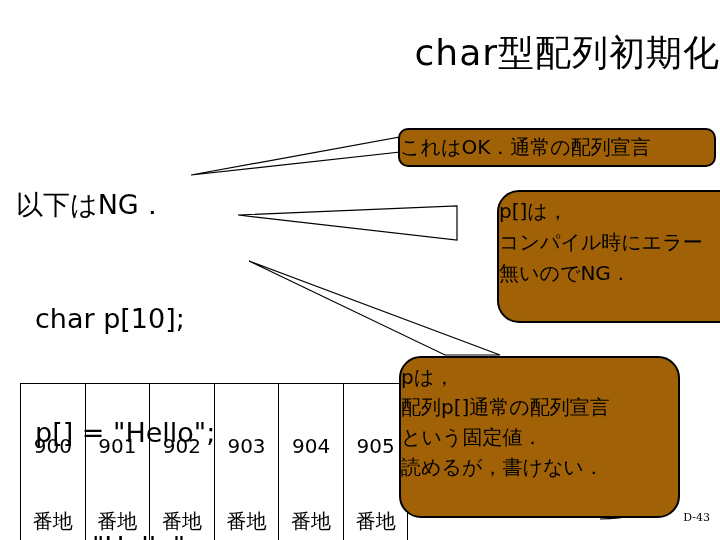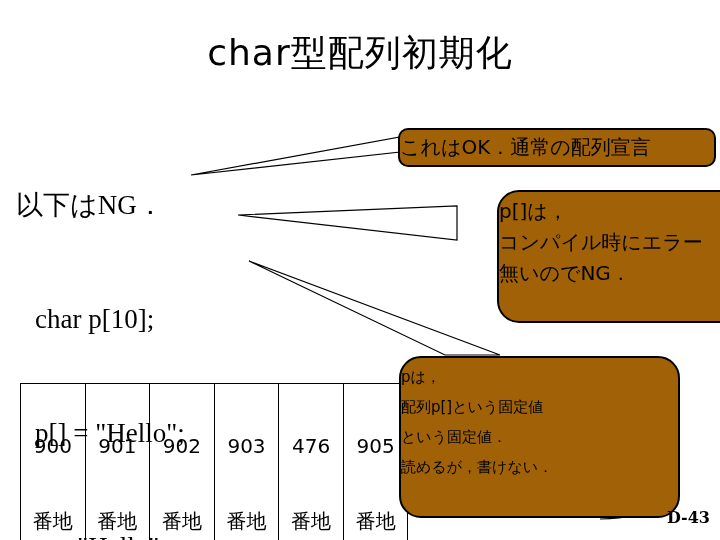--- a/index.html
+++ b/index.html
@@ -19,40 +19,39 @@
     overflow: hidden;
     background: #ffffff;
   }
 
   
   #slide-title {
     position: absolute;
     left: 0;
     top: 31px;
     width: 720px;
-    text-align: center;
+    text-align: right;
     font-size: 36px;
     line-height: 44px;
     letter-spacing: 1px;
     white-space: pre;
   }
 
   
   #code-block {
     position: absolute;
     left: 16px;
     top: 110px;
     font-size: 27px;
     line-height: 38px;
     white-space: pre;
   }
   .code-line {
     display: block;
     white-space: pre;
-    font-family: Liberation Serif, serif;
   }
   .code-line.indent {
     padding-left: 19px;
   }
 
   
   #memory-table {
     position: absolute;
     left: 20px;
     top: 383px;
@@ -108,21 +107,21 @@
     line-height: 31px;
     padding-top: 4px;
     margin-left: 42px;
   }
   #callout-3 {
     left: 399px;
     top: 356px;
     width: 281px;
     height: 162px;
     border-radius: 22px;
-    font-size: 15px;
+    font-size: 20px;
     line-height: 30px;
     padding-top: 4px;
   }
 
   
   #leaders {
     position: absolute;
     left: 0;
     top: 0;
     width: 720px;
@@ -130,25 +129,24 @@
     z-index: 1;
     pointer-events: none;
   }
 
   
   #page-number {
     position: absolute;
     right: 10px;
     top: 508px;
     font-family: "DejaVu Serif", "Liberation Serif", serif;
-    font-size: 16px;
+    font-size: 11px;
     line-height: 20px;
     white-space: pre;
     z-index: 4;
-    font-weight: bold;
   }
 </style>
 </head>
 <body>
 
 <div id="slide">
 
   <div id="slide-title">char型配列初期化</div>
 
   <svg id="leaders" viewBox="0 0 720 540" width="720" height="540" xmlns="http://www.w3.org/2000/svg">
@@ -182,21 +180,21 @@
         </td>
         <td class="addr-cell">
           <span class="addr-num">902</span>
           <span class="addr-unit">番地</span>
         </td>
         <td class="addr-cell">
           <span class="addr-num">903</span>
           <span class="addr-unit">番地</span>
         </td>
         <td class="addr-cell">
-          <span class="addr-num">476</span>
+          <span class="addr-num">904</span>
           <span class="addr-unit">番地</span>
         </td>
         <td class="addr-cell">
           <span class="addr-num">905</span>
           <span class="addr-unit">番地</span>
         </td>
       </tr>
 
     </tbody>
   </table>
@@ -206,20 +204,20 @@
   </div>
 
   <div class="callout" id="callout-2">
     <span class="callout-line">p[]は，</span>
     <span class="callout-line">コンパイル時にエラー</span>
     <span class="callout-line">無いのでNG．</span>
   </div>
 
   <div class="callout" id="callout-3">
     <span class="callout-line">pは，</span>
-    <span class="callout-line">配列p[]という固定値</span>
+    <span class="callout-line">配列p[]通常の配列宣言</span>
     <span class="callout-line">という固定値．</span>
     <span class="callout-line">読めるが，書けない．</span>
   </div>
 
   <div id="page-number">D-43</div>
 
 </div>
 
 </body></html>

